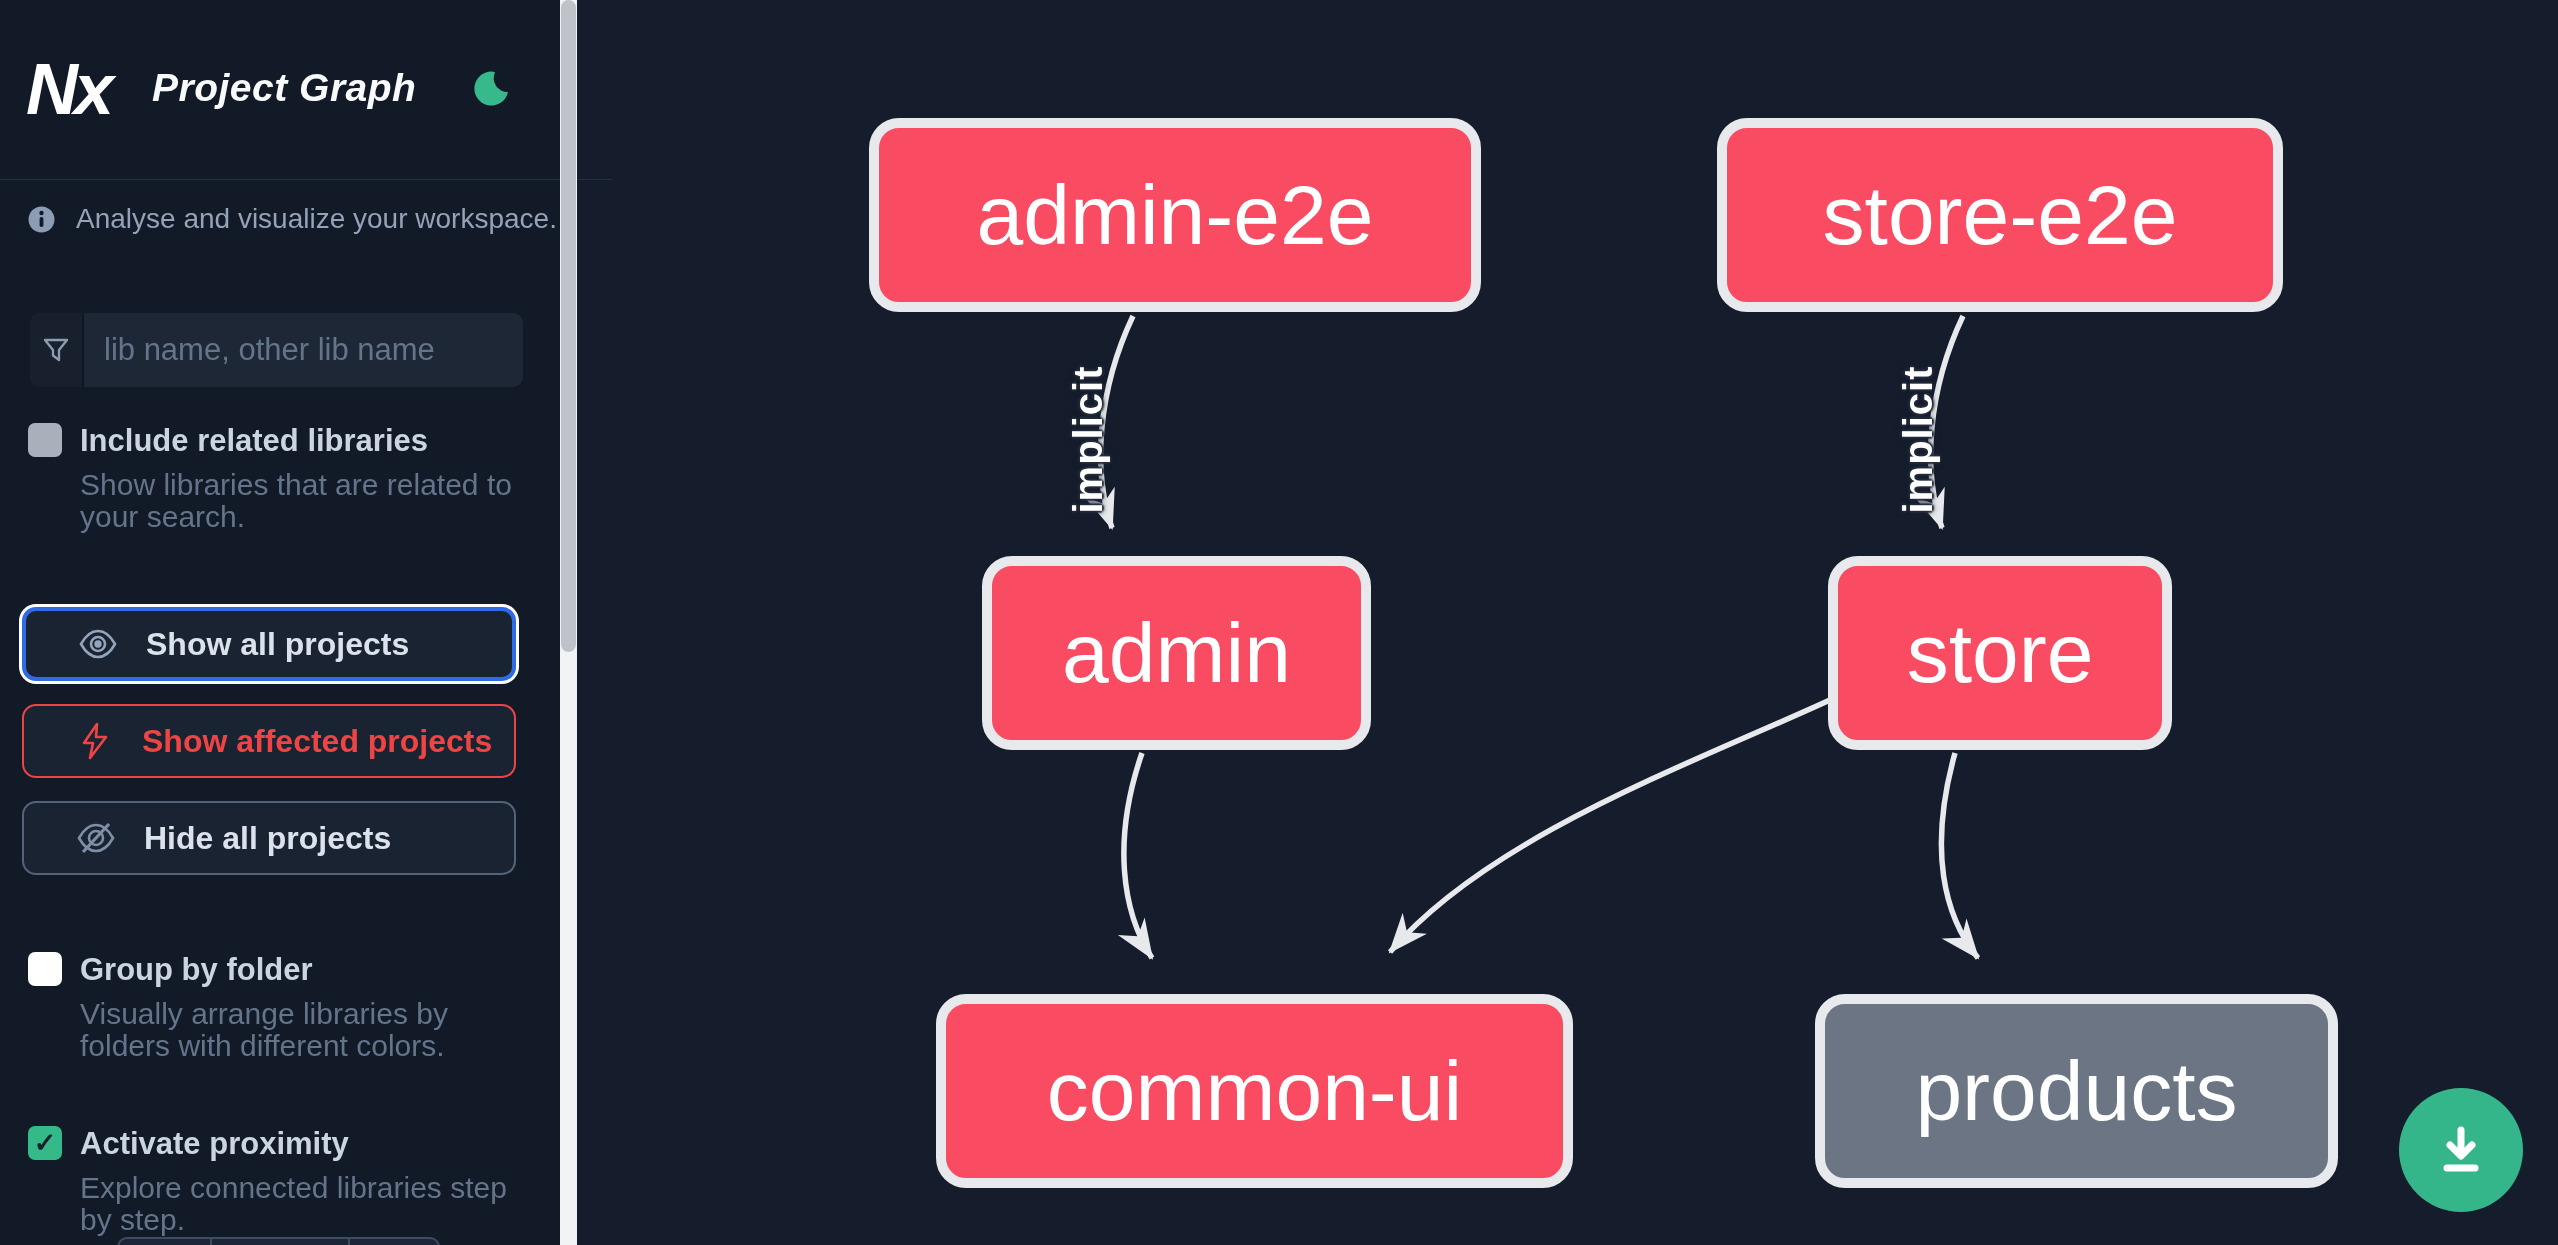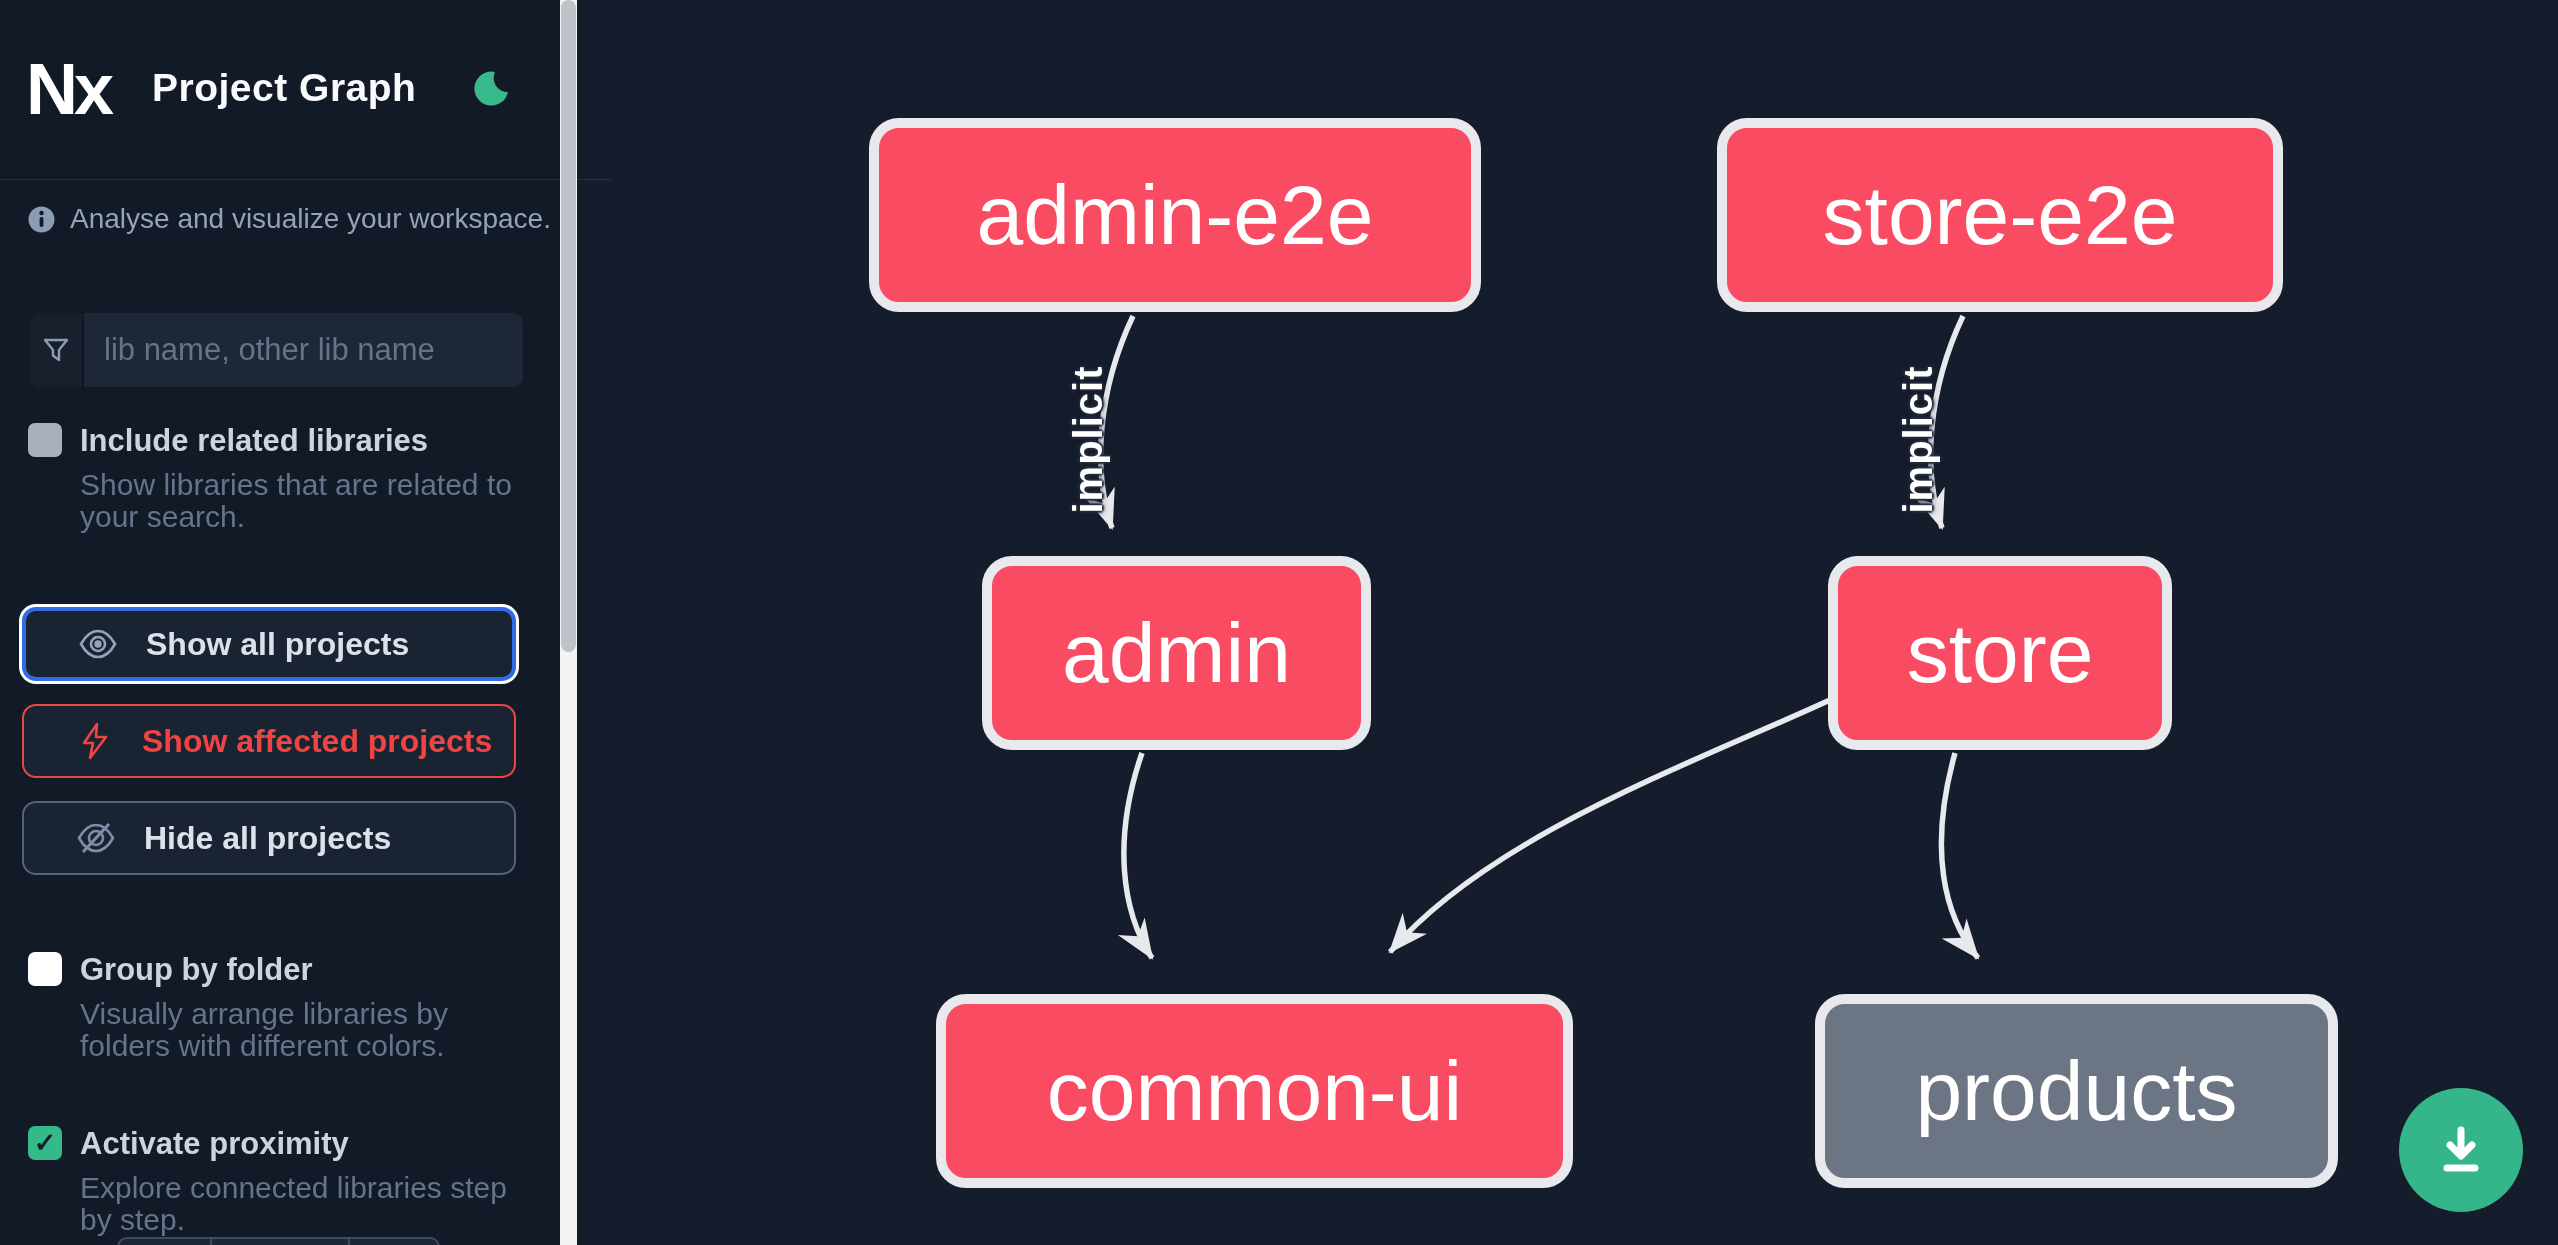--- a/index.html
+++ b/index.html
@@ -31,28 +31,28 @@
   .el-2 { left:1798px; top:417px; }
 
   .fab { position:absolute; left:2399px; top:1088px; width:124px; height:124px;
          border-radius:50%; background:#35b68a; display:flex; align-items:center;
          justify-content:center; cursor:pointer; }
 
   
   .sidebar { position:absolute; left:0; top:0; width:560px; height:1245px;
              background:#121927; }
   .sb-header { position:absolute; left:0; top:0; width:612px; height:180px;
-               border-bottom:1px solid #243049; }
+               border-bottom:1px solid #243049;font-style:italic; }
   .logo { position:absolute; left:26px; top:48px; width:110px; height:80px;
           color:#fff; font-weight:800; font-size:72px; letter-spacing:-4px; }
   .title { position:absolute; left:152px; top:66px; font-size:39px; font-weight:700;
            color:#f8fafc; letter-spacing:0.5px; }
   .moon { position:absolute; left:468px; top:68px; width:42px; height:42px; cursor:pointer; }
 
-  .info-row { position:absolute; left:28px; top:203px; display:flex; gap:15px;
+  .info-row { position:absolute; left:28px; top:203px; display:flex; gap:21px;
               align-items:center; }
   .info-row .txt { color:#94a3b8; font-size:28px; }
 
   .search { position:absolute; left:30px; top:313px; width:493px; height:74px;
             background:#1d2735; border-radius:10px; display:flex; overflow:hidden; }
   .search .icon-cell { width:67px; height:100%; background:#18202e;
                        border-right:2px solid #0e1523; display:flex; align-items:center;
                        justify-content:center; }
   .search input { flex:1; background:transparent; border:none; outline:none;
                   color:#cbd5e1; font-size:31px; padding:9px 20px;

